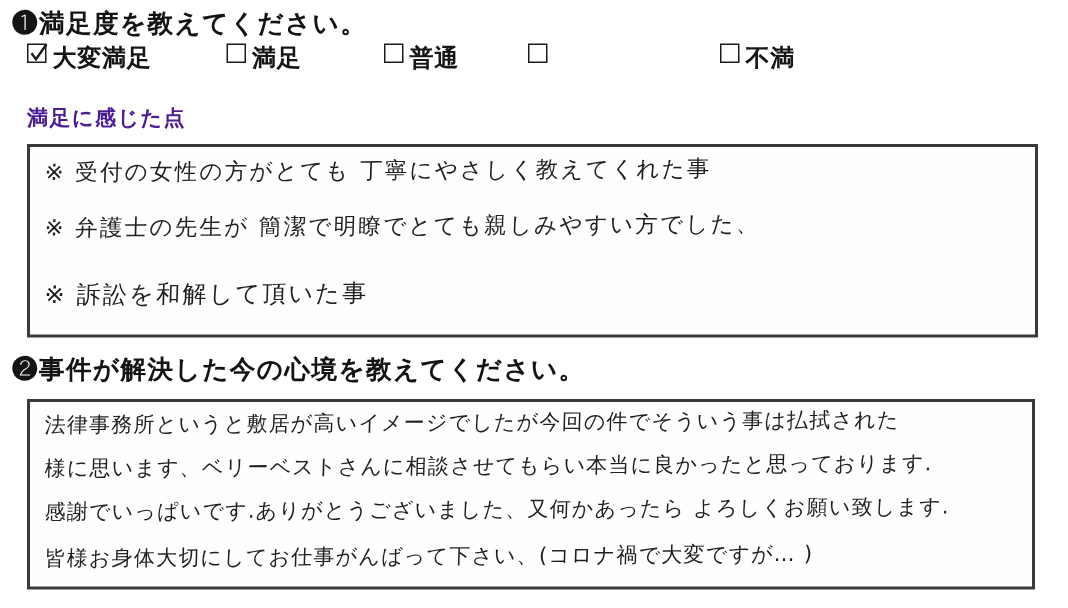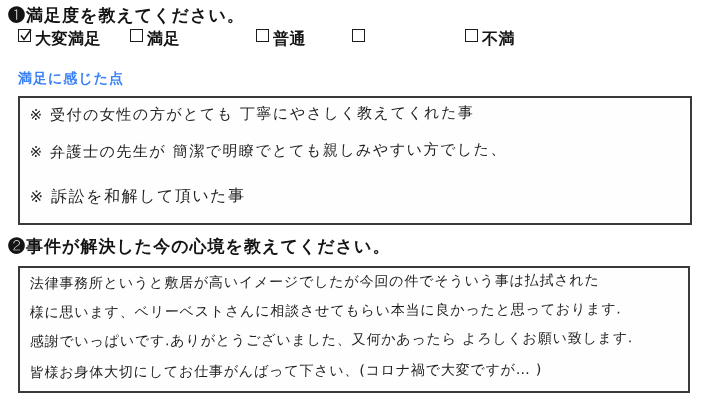--- a/index.html
+++ b/index.html
@@ -35,21 +35,21 @@
     display:inline-block;position:relative;
     background:#fff;box-sizing:border-box;
     flex:0 0 auto;
   }
   .cb svg{position:absolute;left:-1px;top:-3px;display:none;}
   .opt[data-checked="true"] .cb svg{display:block;}
   .comment-label{
     position:absolute;left:18px;top:70px;
     font-size:14px;font-weight:bold;
     font-family:"Liberation Serif", serif;
-    color:#3b82f6;letter-spacing:1px;
+    color:#4c1d95;letter-spacing:1px;
   }
   .box{
     position:absolute;left:18px;
     border:2px solid #3a3a3a;
     background:#fffefe;
     box-sizing:border-box;
   }
   .box1{top:96px;width:674px;height:129px;}
   .box2{top:266px;width:672px;height:127px;}
   .hw{
@@ -80,32 +80,32 @@
 
   <div class="options">
     <div class="opt" style="left:18px" data-checked="true">
       <span class="cb">
           <svg width="16" height="16" viewBox="0 0 16 16">
             <polyline points="3,8.5 6,12.5 13,2.5" fill="none" stroke="#1c1c1c" stroke-width="1.6"></polyline>
           </svg>
         </span>
       <span class="opt-label">大変満足</span>
     </div>
-    <div class="opt" style="left:130px" data-checked="false">
+    <div class="opt" style="left:151px" data-checked="false">
       <span class="cb"></span>
       <span class="opt-label">満足</span>
     </div>
     <div class="opt" style="left:256px" data-checked="false">
       <span class="cb"></span>
       <span class="opt-label">普通</span>
     </div>
     <div class="opt" style="left:352px" data-checked="false">
       <span class="cb"></span>
     </div>
-    <div class="opt" style="left:465px" data-checked="false">
+    <div class="opt" style="left:480px" data-checked="false">
       <span class="cb"></span>
       <span class="opt-label">不満</span>
     </div>
   </div>
 
   <div class="comment-label">満足に感じた点</div>
 
   <div class="box box1">
     <div class="hw b1l1">※ 受付の女性の方がとても 丁寧にやさしく教えてくれた事</div>
     <div class="hw b1l2">※ 弁護士の先生が 簡潔で明瞭でとても親しみやすい方でした、</div>

